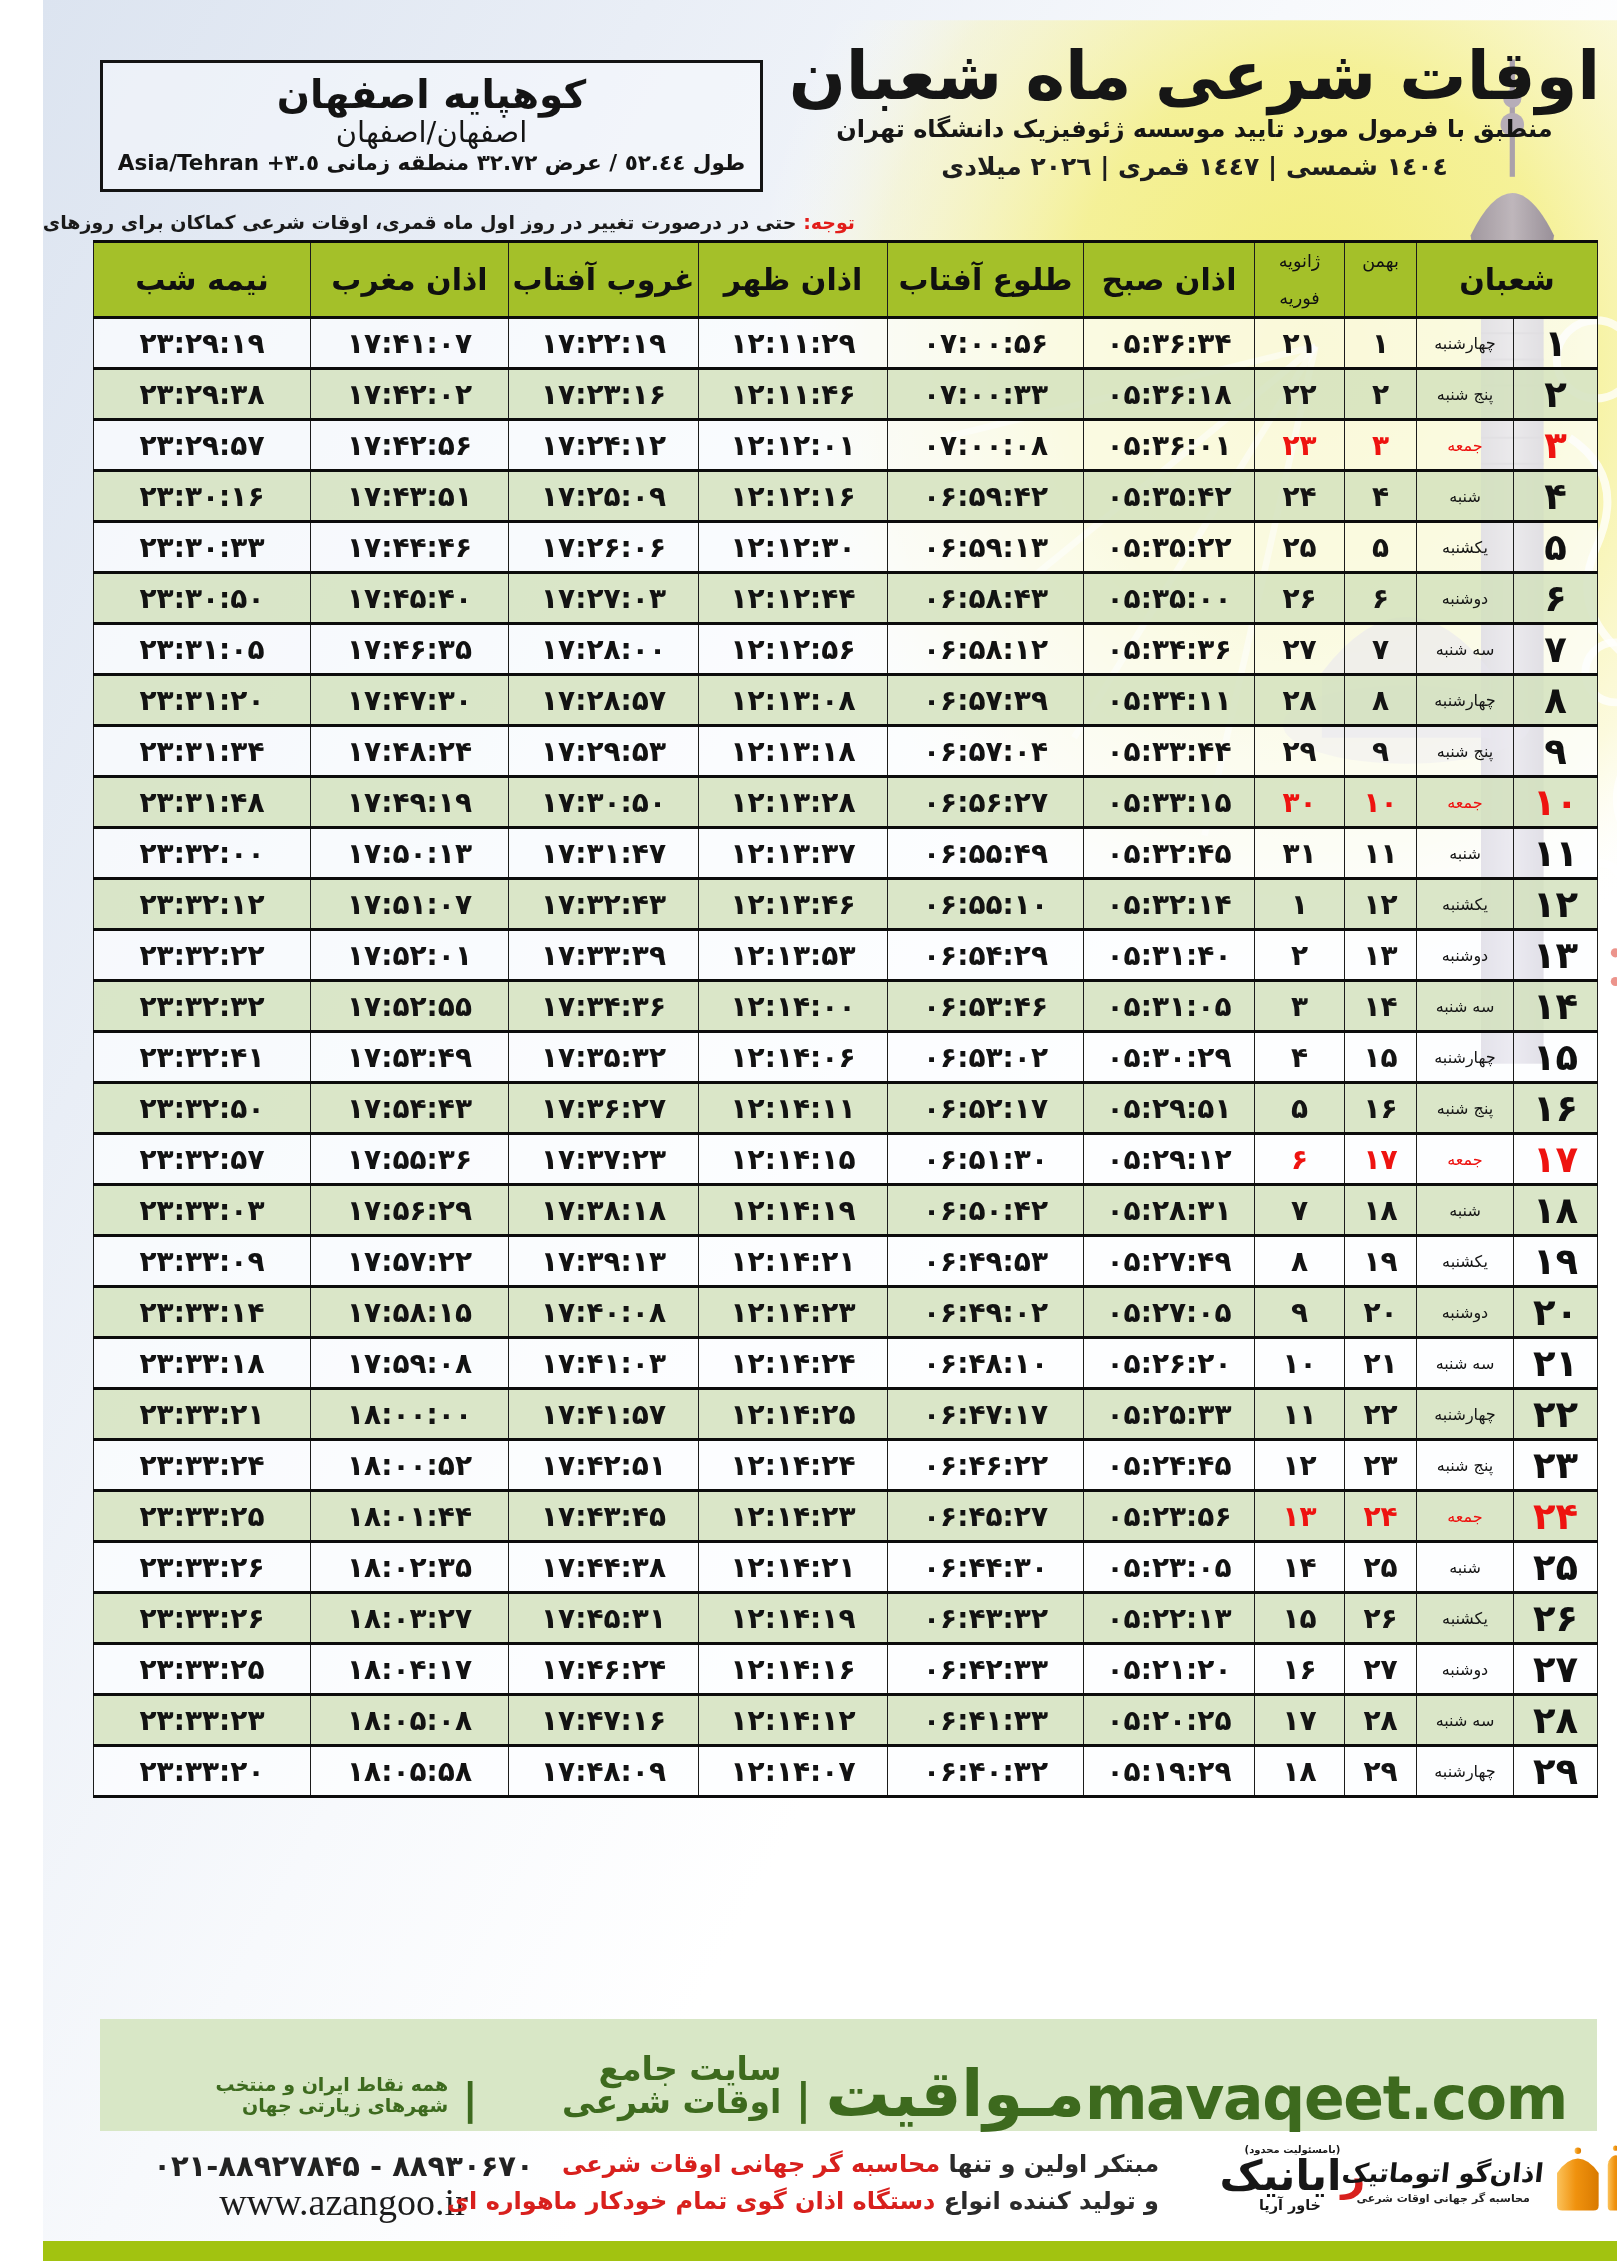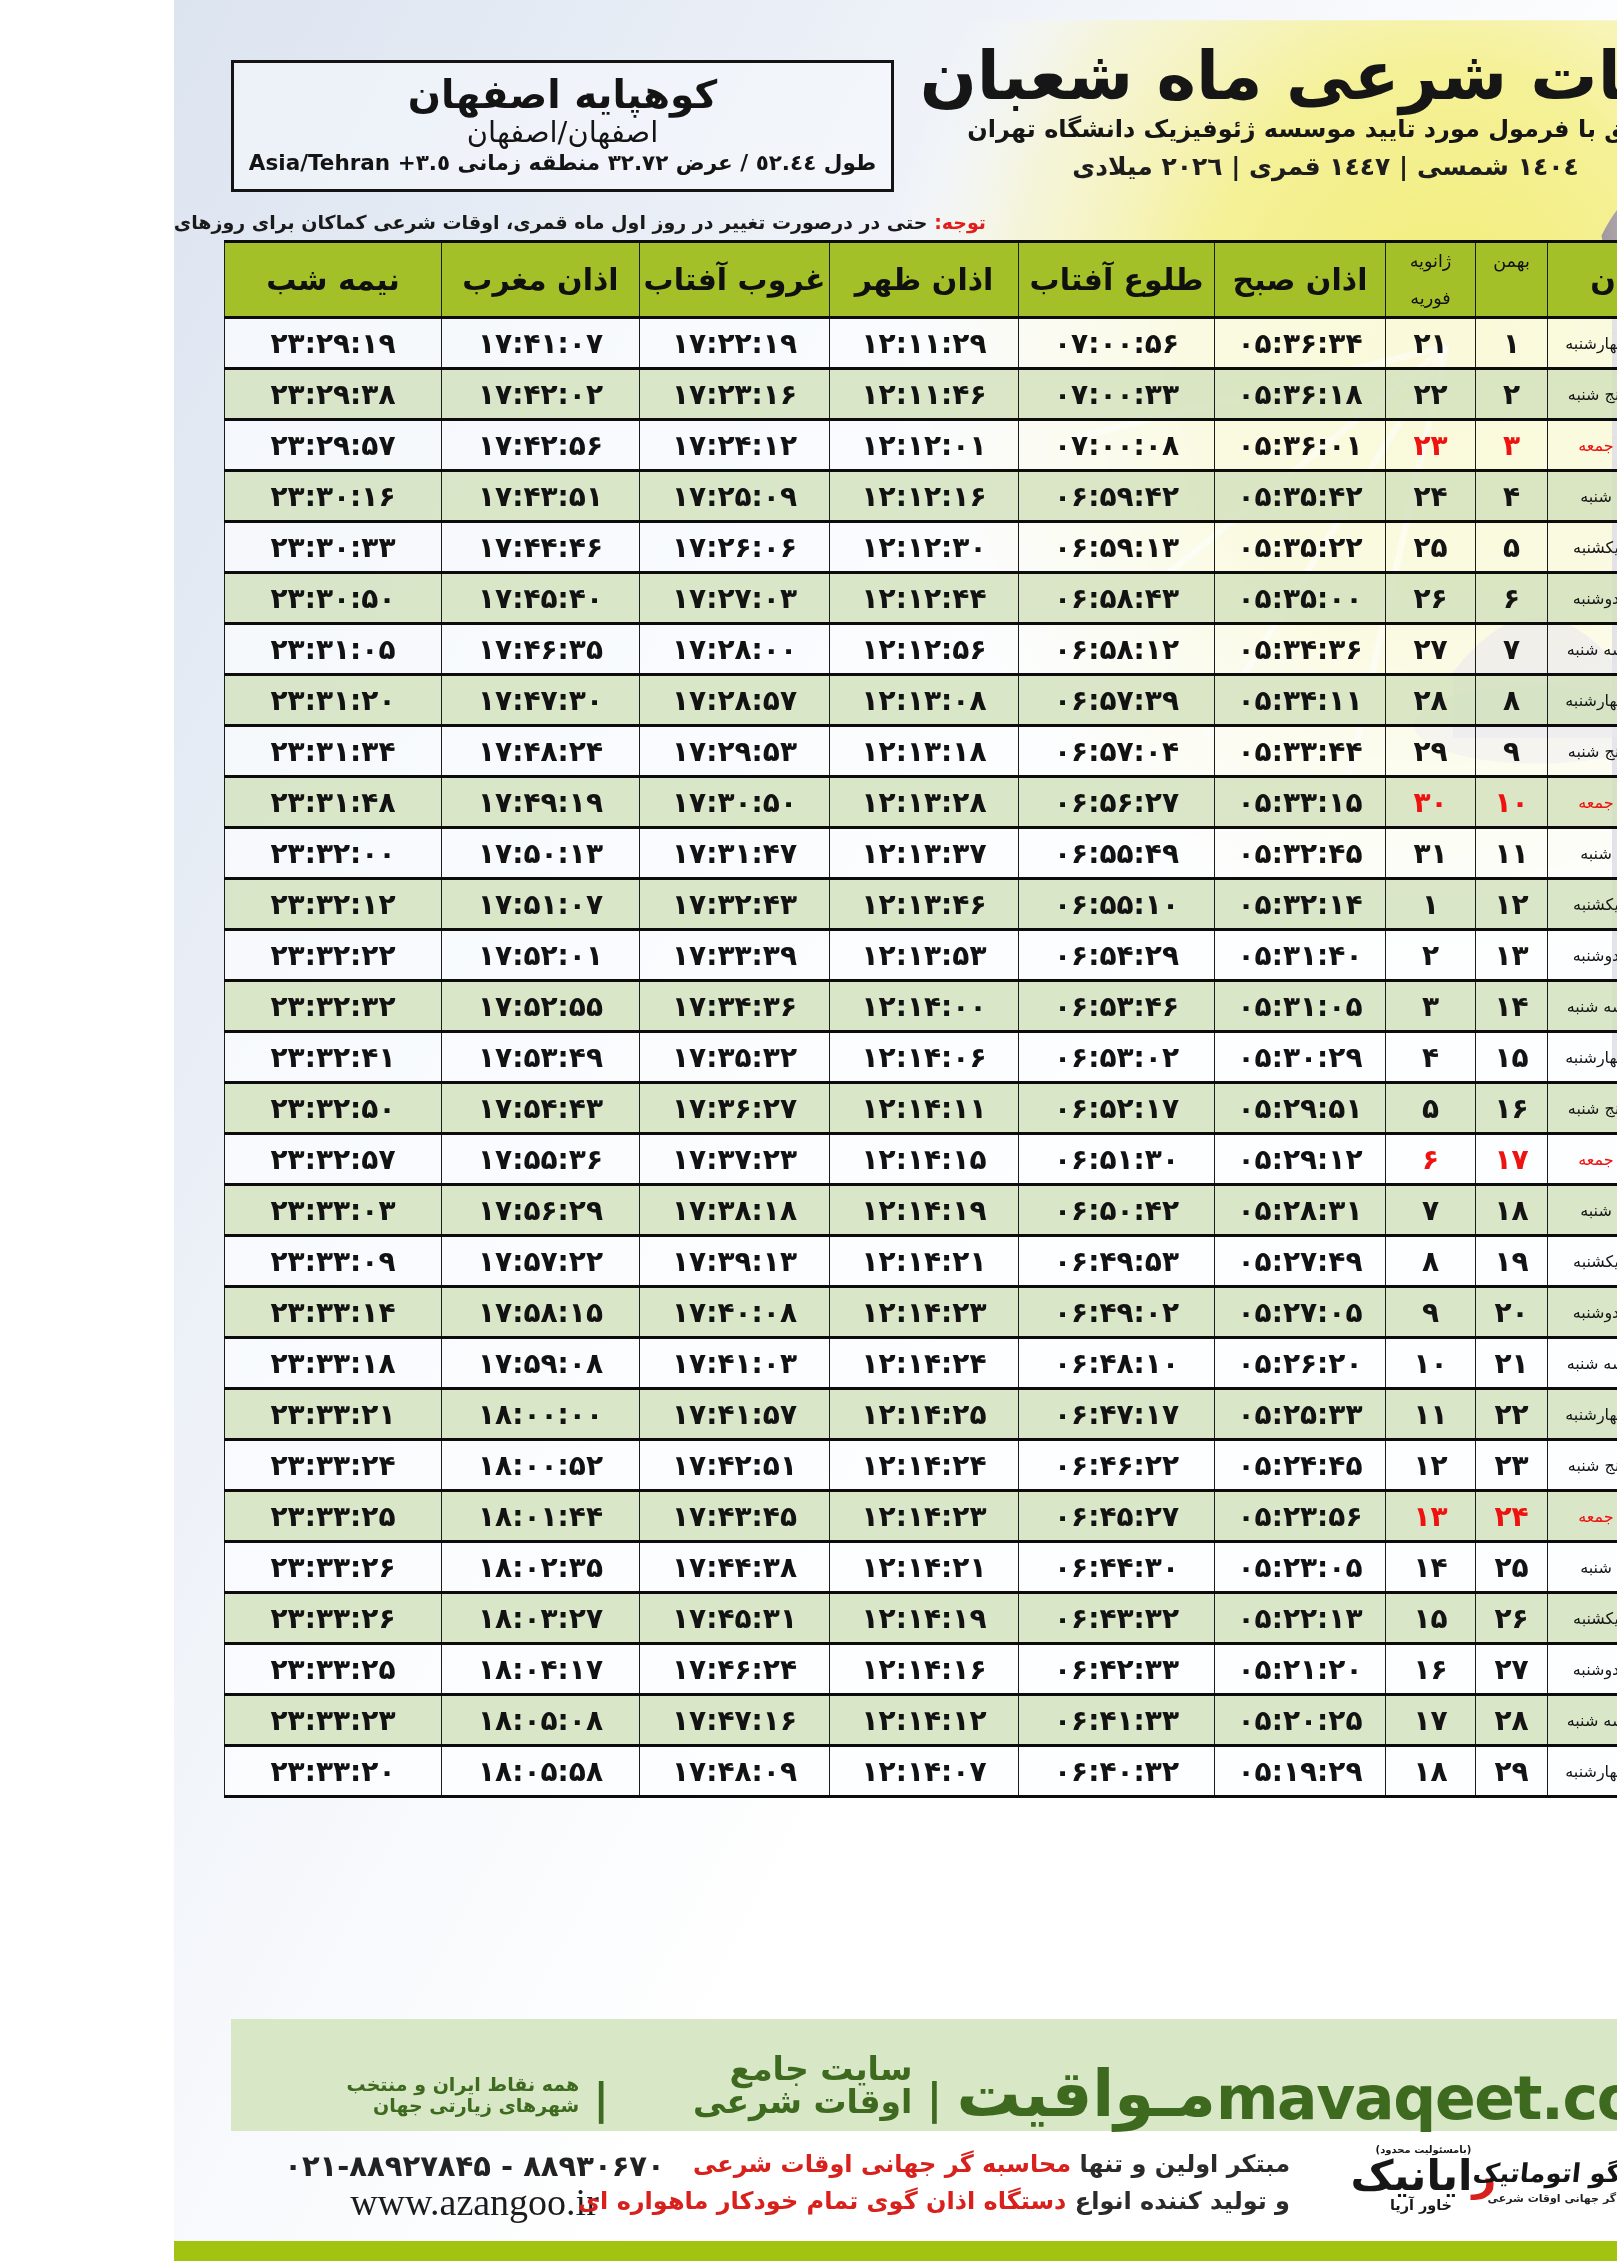--- a/index.html
+++ b/index.html
@@ -1,19 +1,19 @@
 <!DOCTYPE html>
 <html lang="fa" dir="rtl" style="font-size:10.4px"><head>
 <meta charset="utf-8">
 <style>
   * { margin:0; padding:0; box-sizing:border-box; }
   html,body { background:#ffffff; }
   body { font-family:"DejaVu Sans", sans-serif; }
   #page {
-    position:relative; width:1443px; height:2261px; overflow:hidden;
+    position:relative; width:1574px; height:2261px; overflow:hidden;
     background:linear-gradient(118deg,#dce4f0 0%, #e9eef6 22%, #f7f9fc 45%, #ffffff 62%);
   }
   
   #artwork { position:absolute; left:705px; top:19.6px; width:913px; height:1044px; z-index:0; }
   
   .loc-box {
     position:absolute; left:57px; top:60px; width:663px; height:132px; z-index:3;
     border:3.3px solid #141414; background:rgba(248,250,253,0.55);
     display:flex; flex-direction:column; align-items:center; justify-content:center;
     text-align:center; color:#141414;

